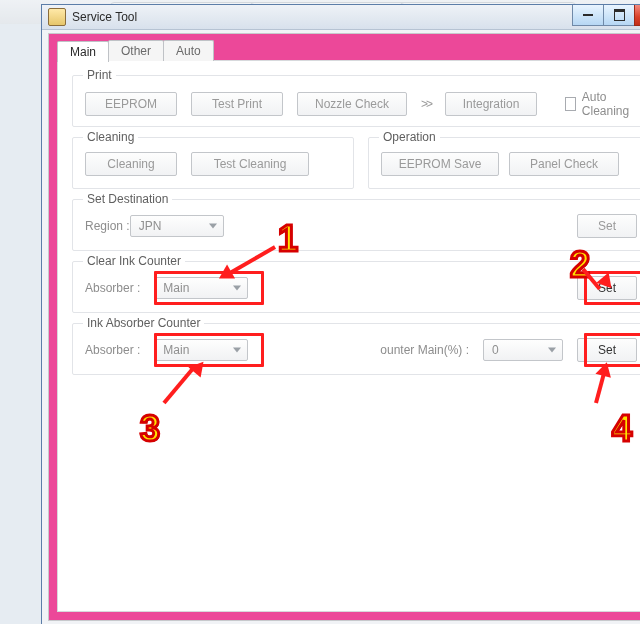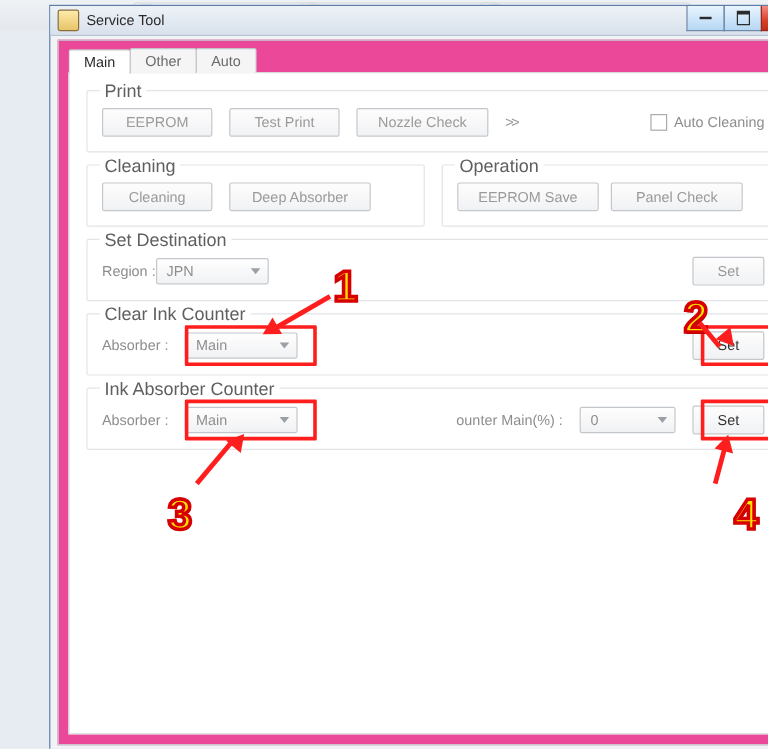--- a/index.html
+++ b/index.html
@@ -38,21 +38,21 @@
 
   
   .tabs{position:absolute;left:8px;top:6px;display:flex;z-index:2;}
   .tab{padding:3px 12px;border:1px solid #bfc2c6;background:#f5f5f5;color:#6a6a6a;
     border-bottom:none;margin-right:-1px;border-radius:2px 2px 0 0;cursor:default;}
   .tab.active{background:#fff;color:#2b2b2b;position:relative;top:1px;}
   .tabpage{position:absolute;left:8px;right:8px;top:26px;bottom:8px;border:1px solid #d7d9dc;background:#fff;}
 
   
   .group{position:absolute;border:1px solid #e2e4e8;border-radius:2px;}
-  .group>legend{position:absolute;top:-8px;left:10px;background:#fff;padding:0 4px;color:#5f5f5f;font-size:15px;}
+  .group>legend{position:absolute;top:-8px;left:10px;background:#fff;padding:0 4px;color:#5f5f5f;font-size:12px;}
 
   .btn{display:inline-flex;align-items:center;justify-content:center;height:22px;
     border:1px solid #c3c6ca;border-radius:2px;background:linear-gradient(#fdfdfd,#f1f2f4);
     color:#9a9a9a;padding:0 10px;min-width:70px;cursor:default;}
   .btn.small{min-width:38px;padding:0 10px;}
   .btn.enabled{color:#333;}
   .checkbox{display:inline-flex;align-items:center;gap:6px;color:#8d8d8d;}
   .checkbox .box{width:12px;height:12px;border:1px solid #a8abb0;background:#fff;}
 
   .label{color:#8d8d8d;}
@@ -115,33 +115,34 @@
 
     <div class="tabpage">
 
       <div class="group" style="left:14px;top:14px;right:14px;height:50px">
         <legend>Print</legend>
         <div style="position:absolute;left:12px;top:14px;display:flex;align-items:center;gap:14px;width:calc(100% - 24px)">
           <div class="btn">EEPROM</div>
           <div class="btn">Test Print</div>
           <div class="btn" style="min-width:88px">Nozzle Check</div>
           <span class="chev">&gt;&gt;</span>
+          <div class="btn">Integration</div>
           <div style="flex:1"></div>
           <label class="checkbox">
             <span class="box"></span>
             <span>Auto Cleaning</span>
           </label>
         </div>
       </div>
 
       <div class="group" style="left:14px;top:76px;width:280px;height:50px">
         <legend>Cleaning</legend>
         <div style="position:absolute;left:12px;top:14px;display:flex;gap:14px">
           <div class="btn">Cleaning</div>
-          <div class="btn" style="min-width:96px">Deep Absorber</div>
+          <div class="btn" style="min-width:96px">Test Cleaning</div>
         </div>
       </div>
       <div class="group" style="left:310px;top:76px;right:14px;height:50px">
         <legend>Operation</legend>
         <div style="position:absolute;left:12px;top:14px;display:flex;gap:10px">
           <div class="btn" style="min-width:96px">EEPROM Save</div>
           <div class="btn" style="min-width:88px">Panel Check</div>
         </div>
       </div>
 

